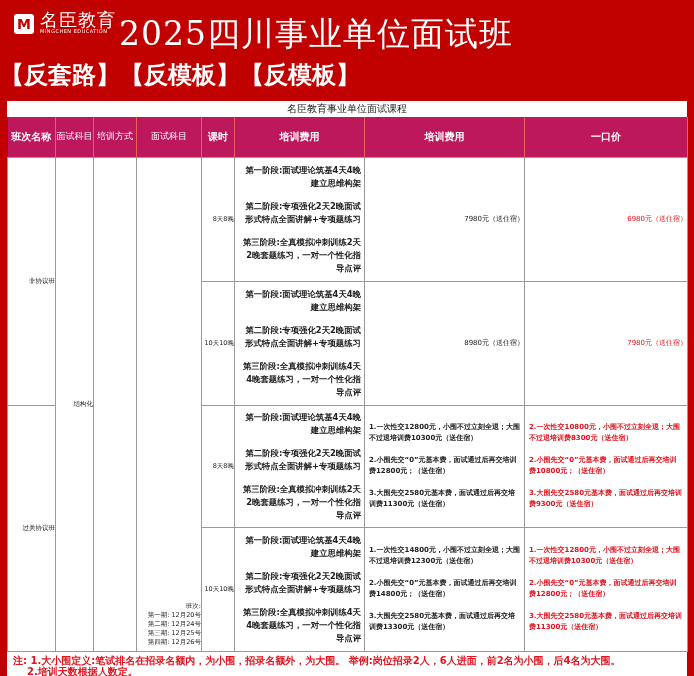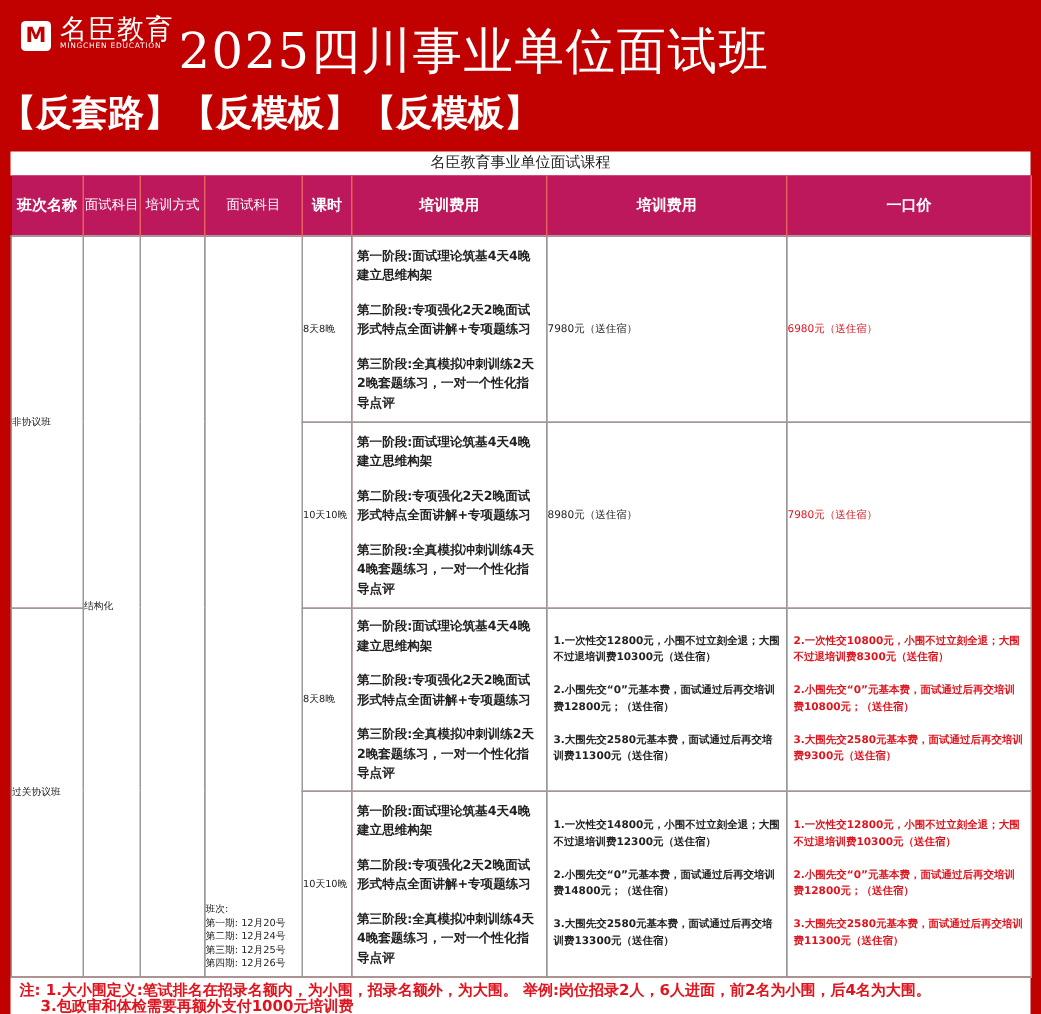--- a/index.html
+++ b/index.html
@@ -12,21 +12,21 @@
   .logo-text { margin-left: 6px; color: #fff; }
   .logo-cn { font-size: 18px; letter-spacing: 1px; line-height: 16px; }
   .logo-en { font-size: 5px; letter-spacing: 0.5px; line-height: 7px; }
   .title { position: absolute; left: 0; width: 632px; top: 12px; text-align: center; color: #fff; font-family: "DejaVu Serif", "Liberation Serif", serif; font-size: 33px; line-height: 44px; letter-spacing: 1px; }
   .subtitle { position: absolute; left: 0; width: 694px; top: 58px; text-align: left; color: #fff; font-family: "DejaVu Serif", "Liberation Serif", serif; font-size: 24px; line-height: 34px; font-weight: bold; }
   .tablewrap { position: absolute; left: 7px; top: 101px; width: 680px; }
   .caption { height: 16px; background: #fff; text-align: center; font-family: "DejaVu Serif", "Liberation Serif", serif; font-size: 10px; line-height: 16px; color: #222; }
   table { border-collapse: collapse; width: 680px; table-layout: fixed; }
   th { background: #be185d; color: #fff; font-size: 9px; font-weight: normal; height: 40px; border-right: 1px solid #e86060; }
   th.big { font-size: 10px; font-weight: bold; }
-  td { background: #fff; border: 1px solid #9a9a9a; font-size: 6.5px; color: #222; text-align: left; vertical-align: middle; }
+  td { background: #fff; border: 1px solid #9a9a9a; font-size: 6.5px; color: #222; text-align: right; vertical-align: middle; }
   td.sched { font-size: 8.4px; font-weight: bold; line-height: 13px; padding: 2px 3px; }
   td.sched p { margin-bottom: 10px; }
   td.sched p:last-child { margin-bottom: 0; }
   td.fee { font-size: 7px; font-weight: bold; text-align: left; padding: 2px 4px; line-height: 11.5px; }
   td.fee p { margin-bottom: 10px; }
   td.fee p:last-child { margin-bottom: 0; }
   td.price { font-size: 7px; font-weight: normal; }
   .red { color: #e0141e; }
   td.dates { font-size: 6.5px; line-height: 9px; vertical-align: bottom; padding-bottom: 4px; }
   td.dates span { display: block; }
@@ -144,16 +144,17 @@
           <td class="fee red">
             <p>1.一次性交12800元，小围不过立刻全退；大围不过退培训费10300元（送住宿）</p>
             <p>2.小围先交“0”元基本费，面试通过后再交培训费12800元；（送住宿）</p>
             <p>3.大围先交2580元基本费，面试通过后再交培训费11300元（送住宿）</p>
           </td>
         </tr>
       </tbody>
     </table>
     <div class="notes">
       <div class="n1">注: 1.大小围定义:笔试排名在招录名额内，为小围，招录名额外，为大围。  举例:岗位招录2人，6人进面，前2名为小围，后4名为大围。</div>
+      <div class="n2">2.培训天数根据人数定。</div>
       <div class="n3">3.包政审和体检需要再额外支付1000元培训费</div>
     </div>
   </div>
 </div>
 
 </body></html>

